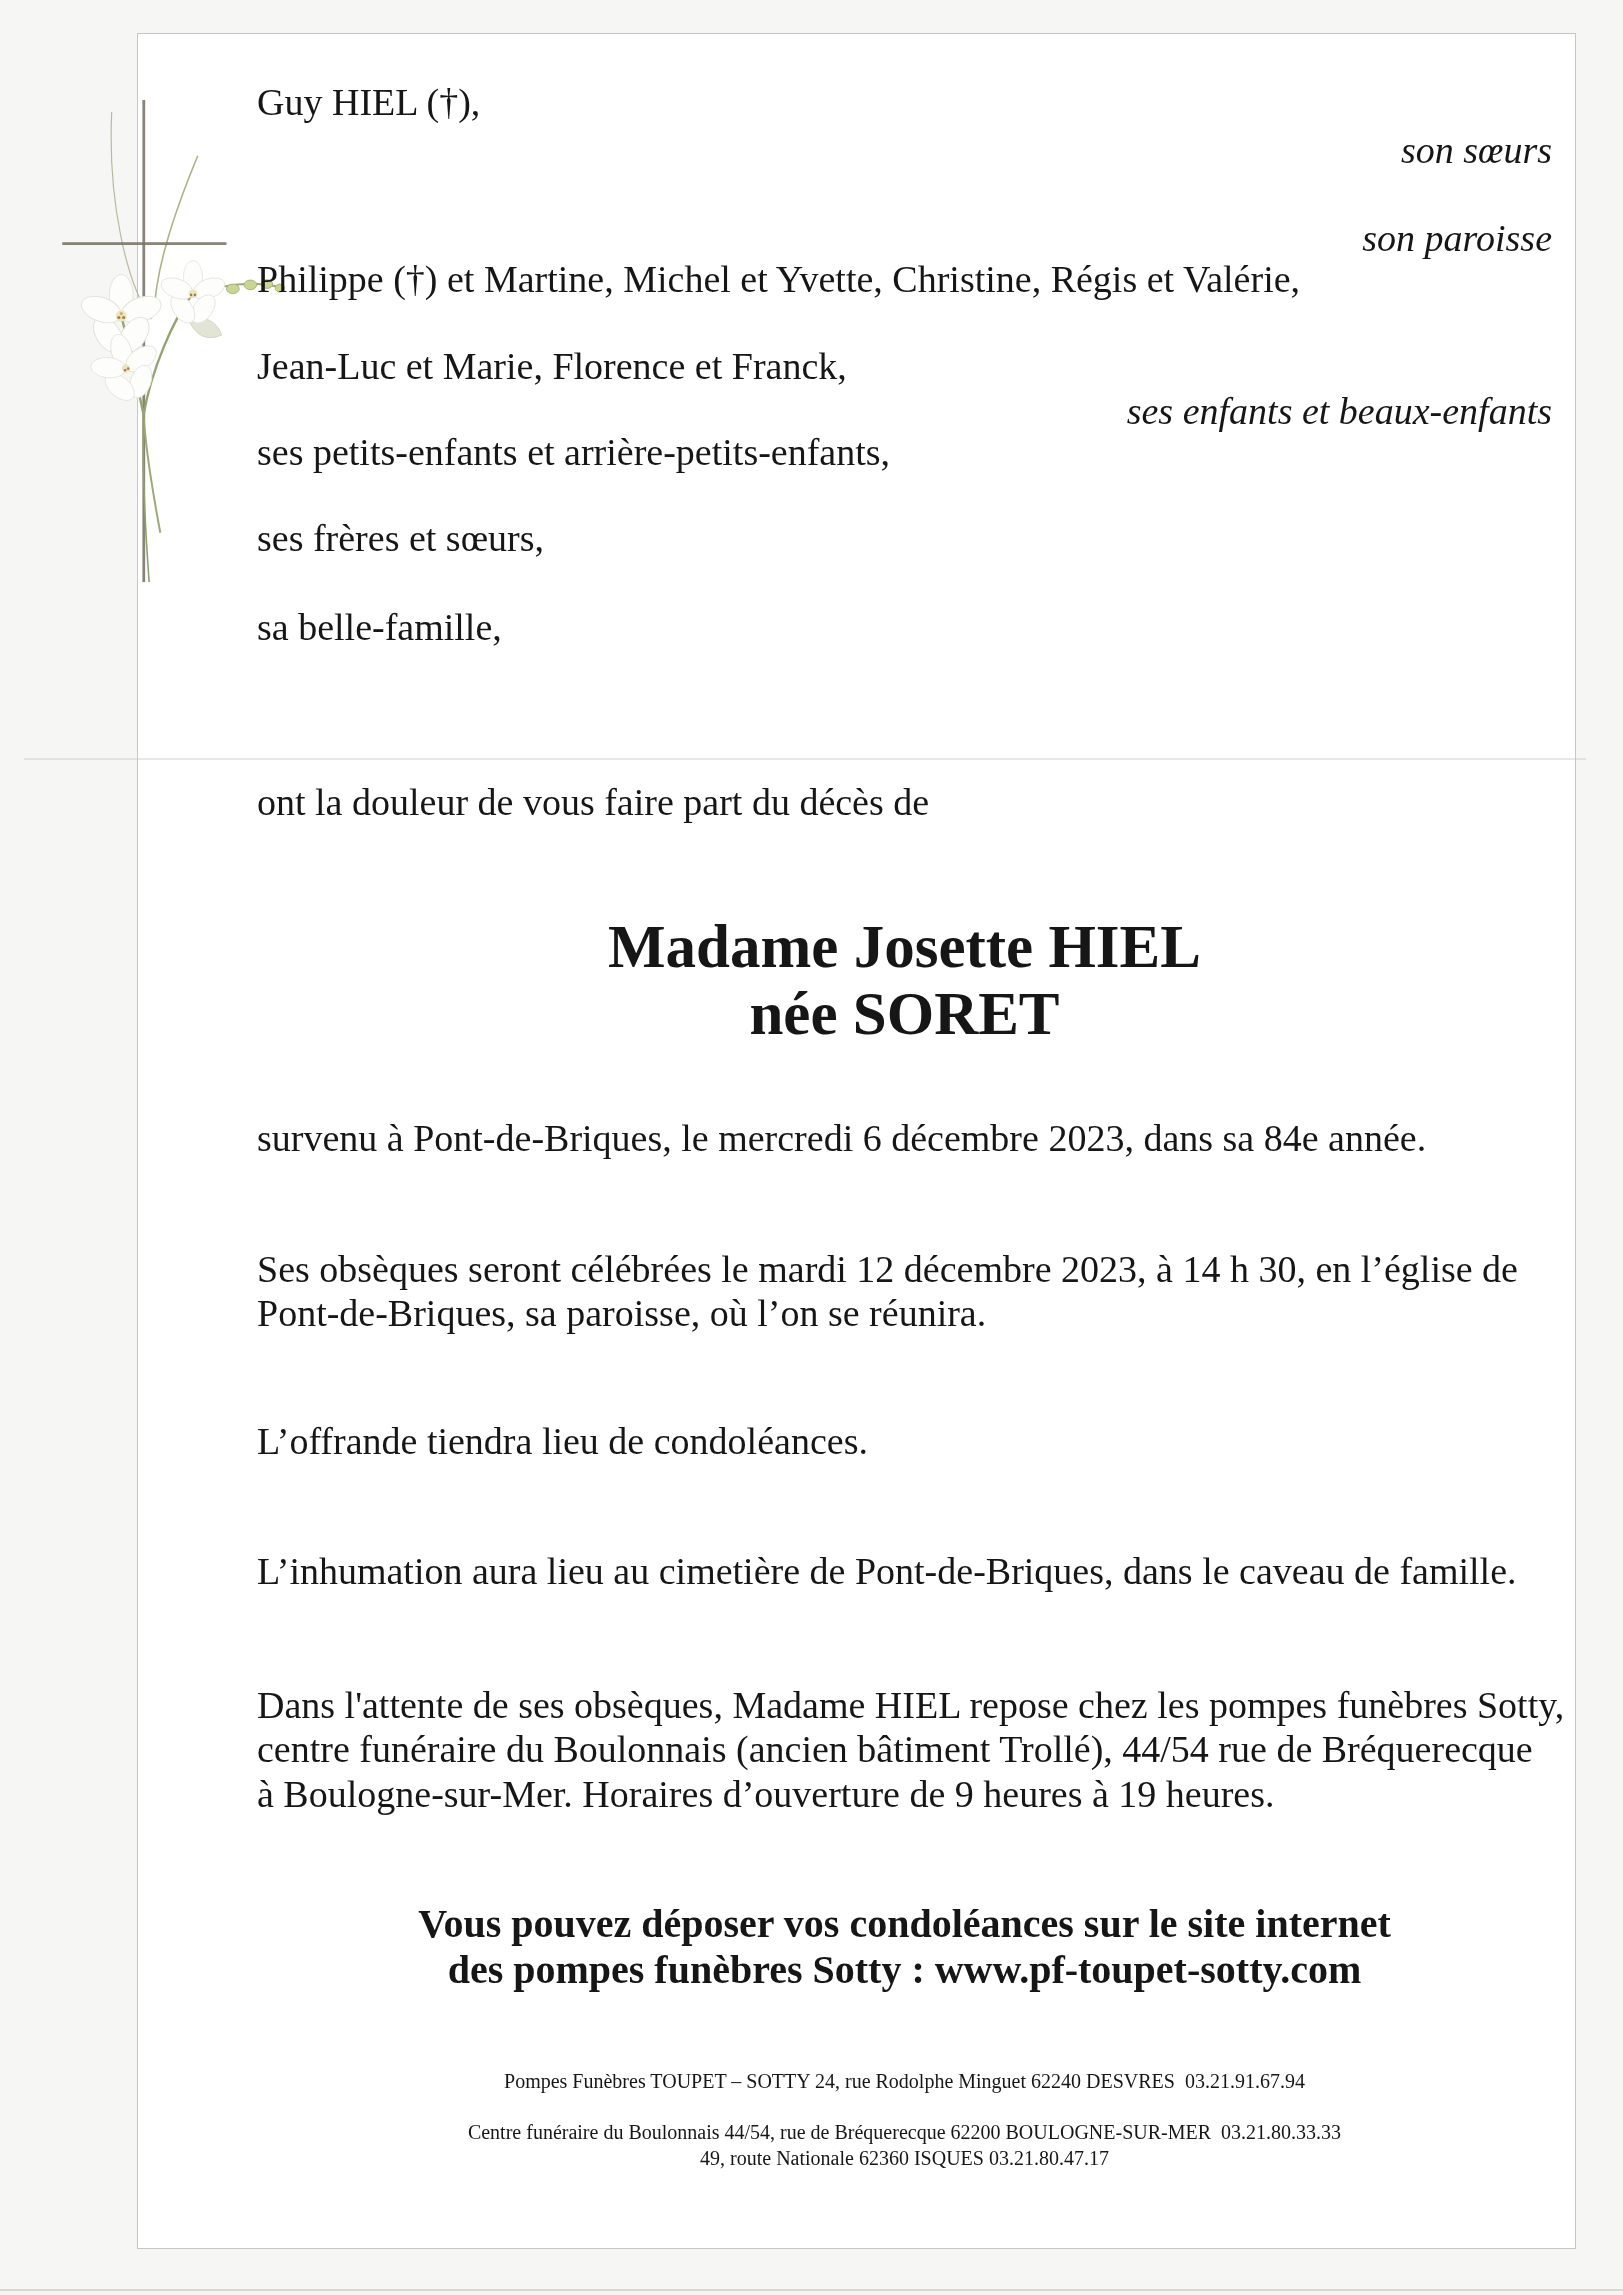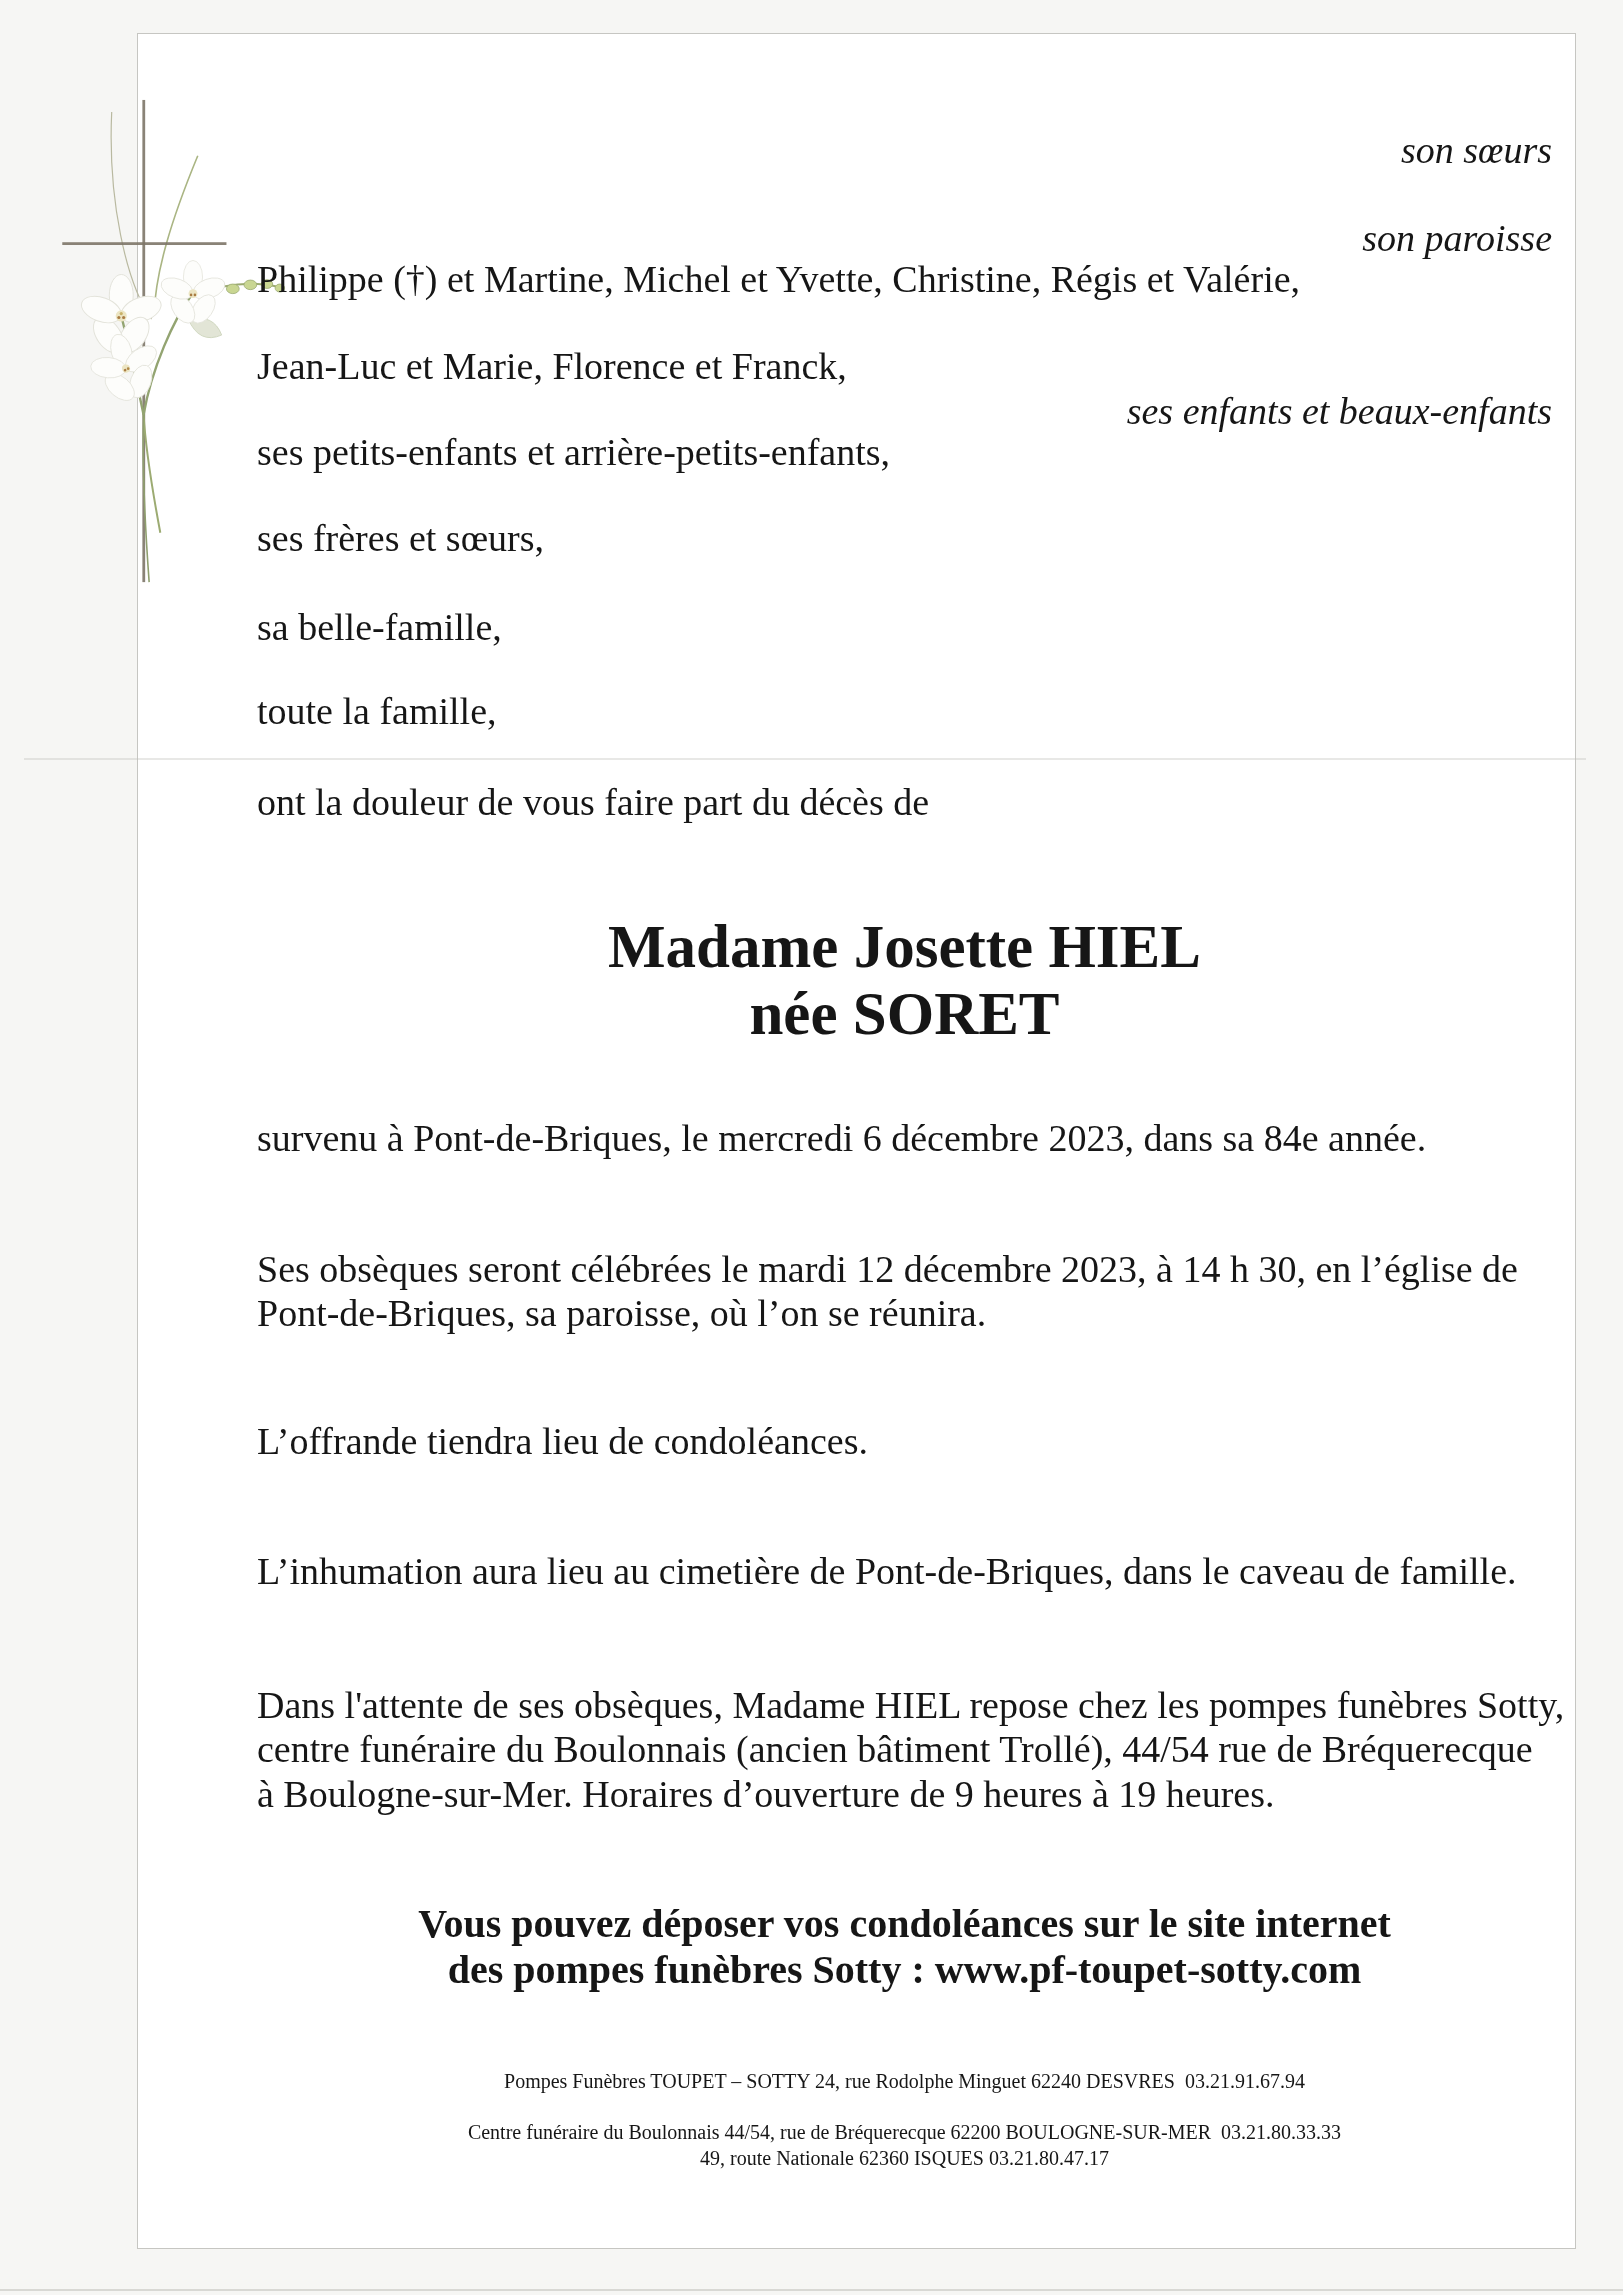--- a/index.html
+++ b/index.html
@@ -125,29 +125,29 @@
       <circle cx="-2" cy="2" r="2" fill="#a97c42"></circle>
       <circle cx="3" cy="1" r="2" fill="#b08948"></circle>
     </g>
   </svg>
 
   <div class="artifact"></div>
   <div class="scan-edge"></div>
 
   <div class="content">
 
+    <div class="line" style="top:80px">Guy HIEL (†),</div>
     <div class="line r" style="top:128px">son sœurs</div>
     <div class="line r" style="top:216px">son paroisse</div>
     <div class="line" style="top:257px">Philippe (†) et Martine, Michel et Yvette, Christine, Régis et Valérie,</div>
     <div class="line" style="top:344px">Jean-Luc et Marie, Florence et Franck,</div>
     <div class="line r" style="top:389px">ses enfants et beaux-enfants</div>
     <div class="line" style="top:430px">ses petits-enfants et arrière-petits-enfants,</div>
     <div class="line" style="top:516px">ses frères et sœurs,</div>
     <div class="line" style="top:605px">sa belle-famille,</div>
-    <div class="line" style="top:689px">toute la famille,</div>
     <div class="line" style="top:780px">ont la douleur de vous faire part du décès de</div>
 
     <div class="line deceased-name" style="top:910px">Madame Josette HIEL</div>
     <div class="line deceased-name" style="top:977px">née SORET</div>
 
     <div class="line" style="top:1116px">survenu à Pont-de-Briques, le mercredi 6 décembre 2023, dans sa 84e année.</div>
     <div class="line" style="top:1247px">Ses obsèques seront célébrées le mardi 12 décembre 2023, à 14 h 30, en l’église de</div>
     <div class="line" style="top:1291px">Pont-de-Briques, sa paroisse, où l’on se réunira.</div>
     <div class="line" style="top:1419px">L’offrande tiendra lieu de condoléances.</div>
     <div class="line" style="top:1549px">L’inhumation aura lieu au cimetière de Pont-de-Briques, dans le caveau de famille.</div>

